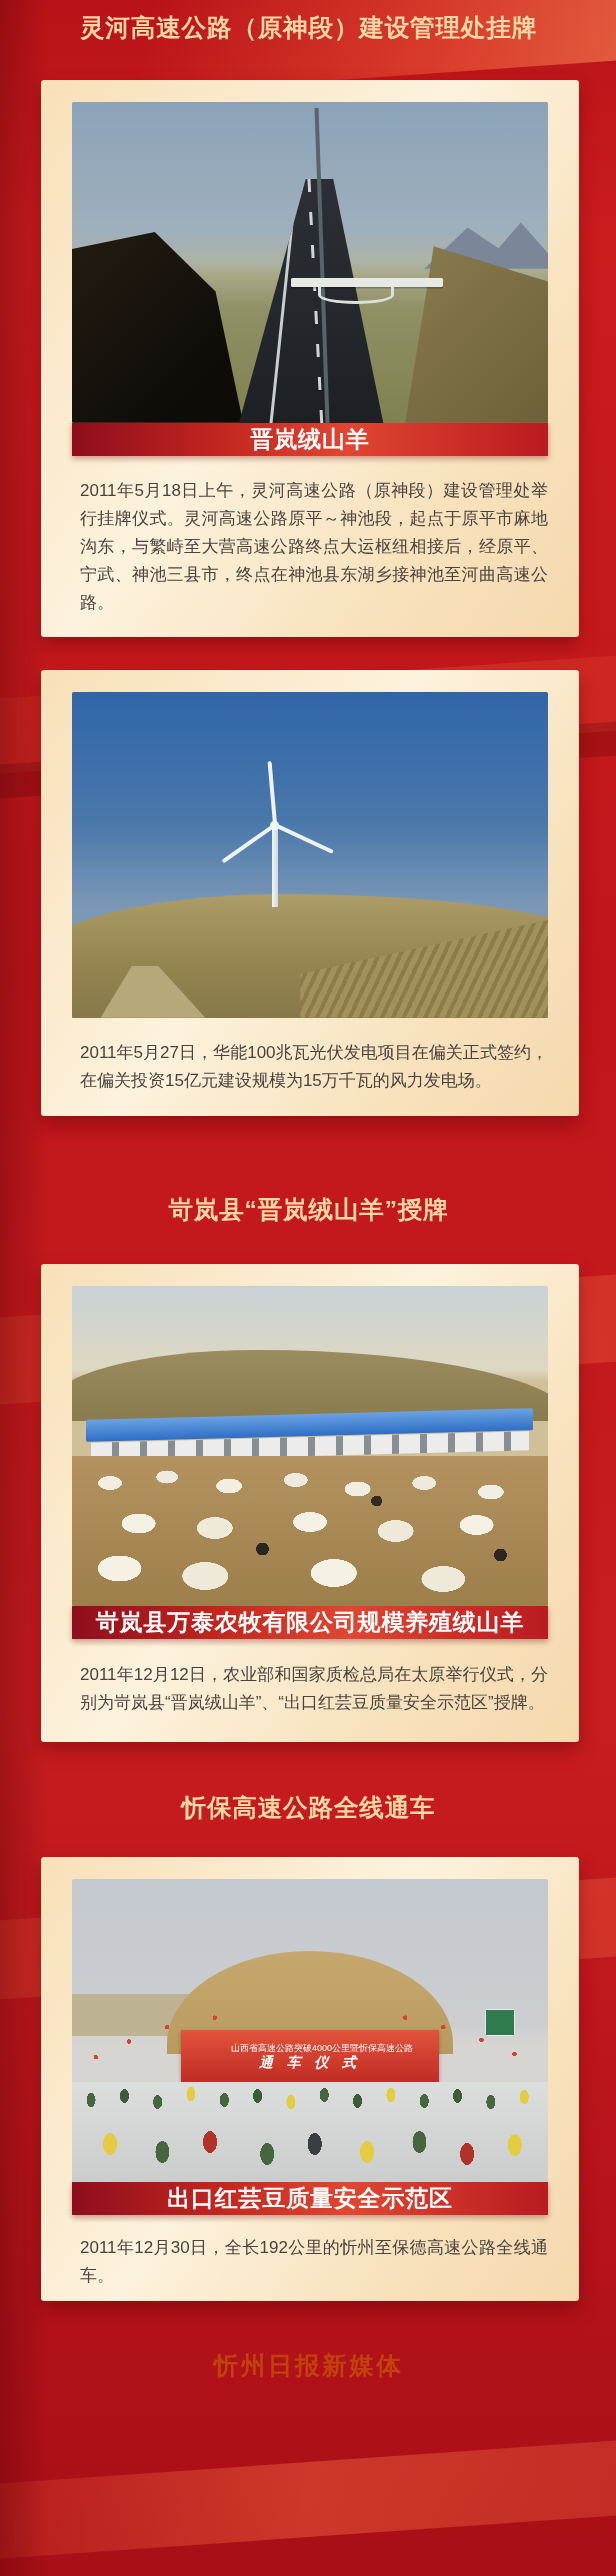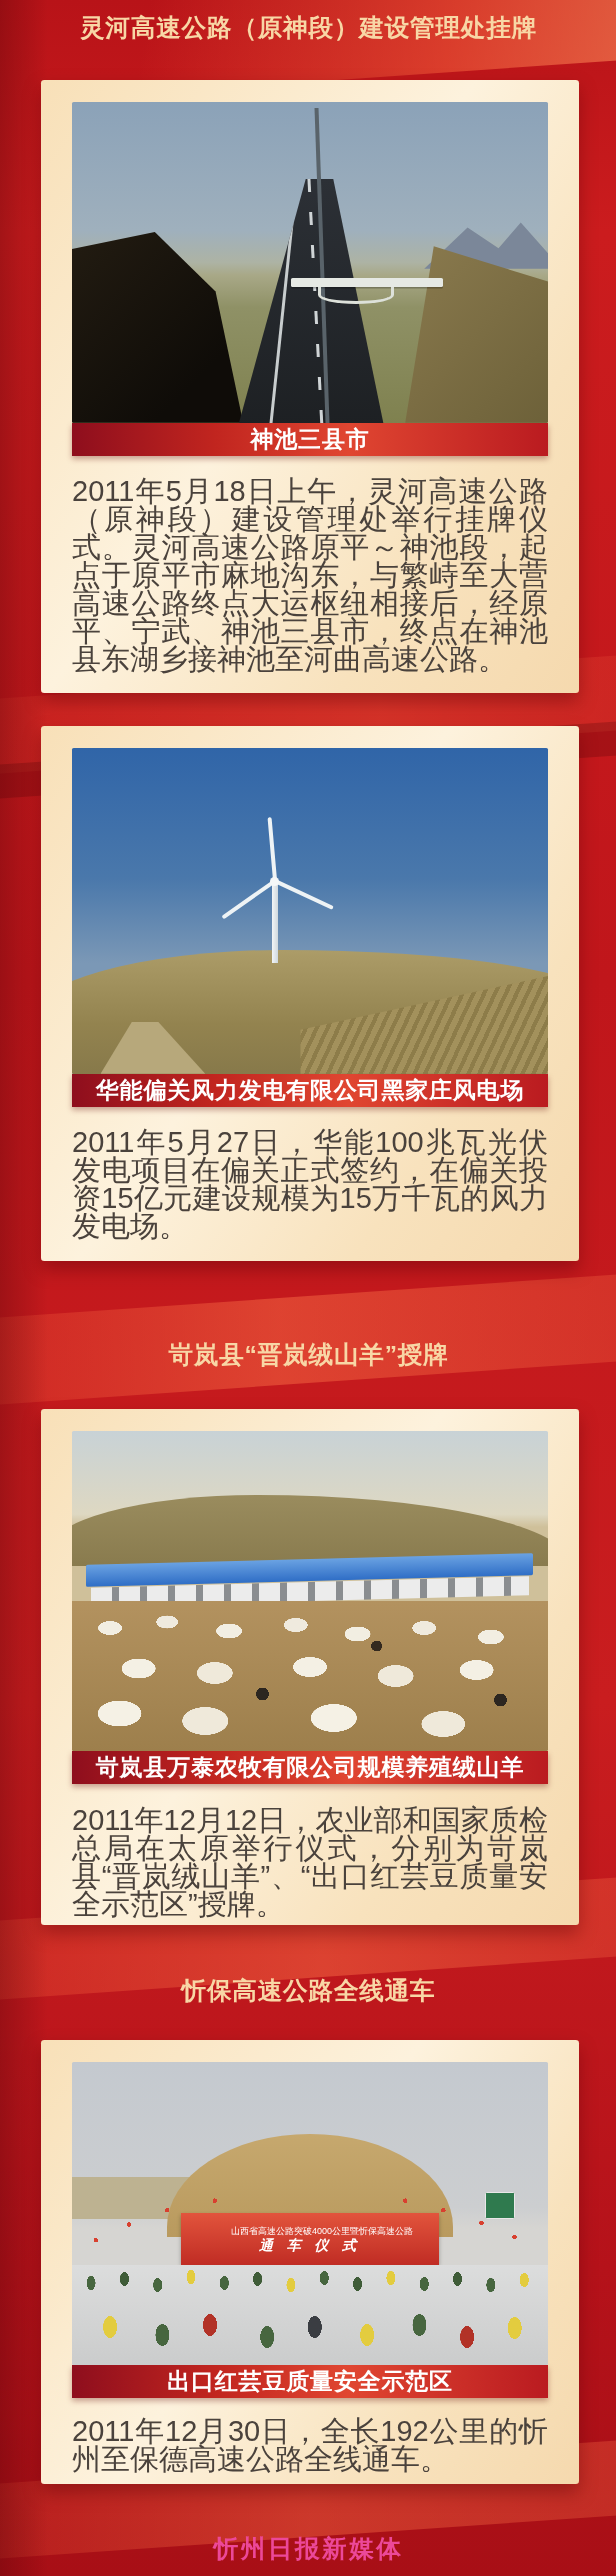--- a/index.html
+++ b/index.html
@@ -31,40 +31,40 @@
   #t3{margin-top:76px;}
   #t4{margin-top:48px;}
 
   .card{
     width:476px;margin-left:41px;padding:22px 31px 19.7px;
     background:linear-gradient(125deg,#f8e0b8 0%,#fdf2dd 45%,#f8e2bd 75%,#f5d9ae 100%);
     border-radius:3.3px;box-shadow:0 8.2px 18px rgba(90,0,8,.40);
   }
   #card1{margin-top:34px;}
   #card2{margin-top:33px;padding-bottom:21.3px;}
-  #card3{margin-top:36px;padding-bottom:7px;}
+  #card3{margin-top:36px;padding-bottom:25px;}
   #card4{margin-top:31px;padding-bottom:10.7px;}
 
   .photo{position:relative;overflow:hidden;border-radius:1.6px;}
   .h1{height:321px;} .h2{height:326px;} .h3{height:320px;} .h4{height:303px;}
 
   .caption-bar{
     height:33px;display:flex;align-items:center;justify-content:center;
     font-size:23px;font-weight:bold;color:#ffffff;letter-spacing:0.8px;
     background:linear-gradient(90deg,#8e0e1d 0%,#c1251f 30%,#e04631 58%,#ba1b20 100%);
     box-shadow:0 2.5px 5.7px rgba(100,10,10,.35);
   }
   .body-text{
-    margin-top:21.3px;font-size:29px;line-height:28px;color:#4a423c;text-align:justify;
+    margin-top:21.3px;font-size:17px;line-height:28px;color:#4a423c;text-align:justify;margin-left:8px;
   }
   #card4 .body-text{margin-top:19.7px;}
 
   .footer{
     margin-top:48px;text-align:center;font-size:24.6px;line-height:33px;font-weight:bold;
-    color:#ec4899;letter-spacing:2.5px;
+    color:#c2410c;letter-spacing:2.5px;
   }
 
   
   .photo-highway{background:linear-gradient(180deg,#8ba2b8 0%,#9fb0bd 40%,#adb3a4 50%,#a8a887 54%,#8f9166 64%,#7f814f 100%);}
   .p1-mtn{position:absolute;top:36%;right:0;width:26%;height:16%;background:#7b8799;
     clip-path:polygon(0 100%,35% 20%,60% 60%,78% 10%,100% 70%,100% 100%);}
   .p1-cliffL{position:absolute;left:0;bottom:0;width:58%;height:66%;
     background:linear-gradient(135deg,#241d12,#0f0c08 60%);
     clip-path:polygon(0 18%,30% 10%,52% 38%,62% 100%,0 100%);}
   .p1-cliffR{position:absolute;right:0;bottom:0;width:30%;height:55%;
@@ -195,38 +195,37 @@
   <div id="t1" class="section-title">灵河高速公路（原神段）建设管理处挂牌</div>
   <div id="card1" class="card">
     <div class="photo h1 photo-highway">
       <div class="p1-mtn"></div>
       <div class="p1-cliffR"></div>
       <div class="p1-cliffL"></div>
       <div class="p1-road"></div>
       <div class="p1-median"></div>
       <div class="p1-bridge"></div>
     </div>
-    <div class="caption-bar">神池三县市</div>
+    <div class="caption-bar">晋岚绒山羊</div>
     <div class="body-text">2011年5月18日上午，灵河高速公路（原神段）建设管理处举行挂牌仪式。灵河高速公路原平～神池段，起点于原平市麻地沟东，与繁峙至大营高速公路终点大运枢纽相接后，经原平、宁武、神池三县市，终点在神池县东湖乡接神池至河曲高速公路。</div>
   </div>
 
   <div id="card2" class="card">
     <div class="photo h2 photo-wind">
       <div class="p2-hill"></div>
       <div class="p2-terr"></div>
       <div class="p2-road"></div>
       <div class="p2-pole"></div>
       <div class="p2-rotor">
         <div class="p2-blade b1"></div>
         <div class="p2-blade b2"></div>
         <div class="p2-blade b3"></div>
         <div class="p2-hub"></div>
       </div>
     </div>
-    <div class="caption-bar">华能偏关风力发电有限公司黑家庄风电场</div>
     <div class="body-text">2011年5月27日，华能100兆瓦光伏发电项目在偏关正式签约，在偏关投资15亿元建设规模为15万千瓦的风力发电场。</div>
   </div>
 
   <div id="t3" class="section-title">岢岚县“晋岚绒山羊”授牌</div>
   <div id="card3" class="card">
     <div class="photo h3 photo-goats">
       <div class="p3-hill"></div>
       <div class="p3-roof"></div>
       <div class="p3-wall"></div>
       <div class="p3-ground"></div>

